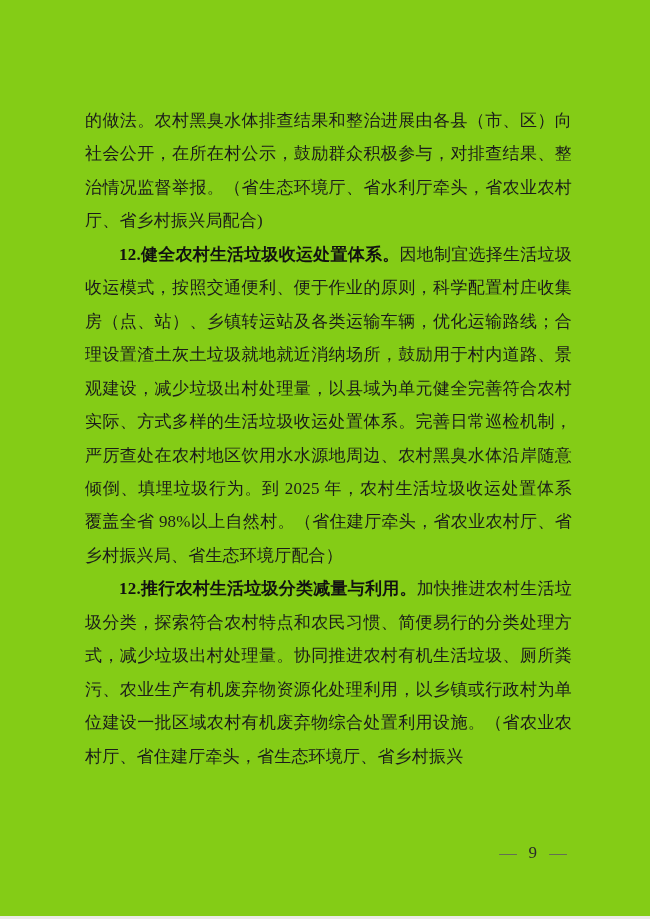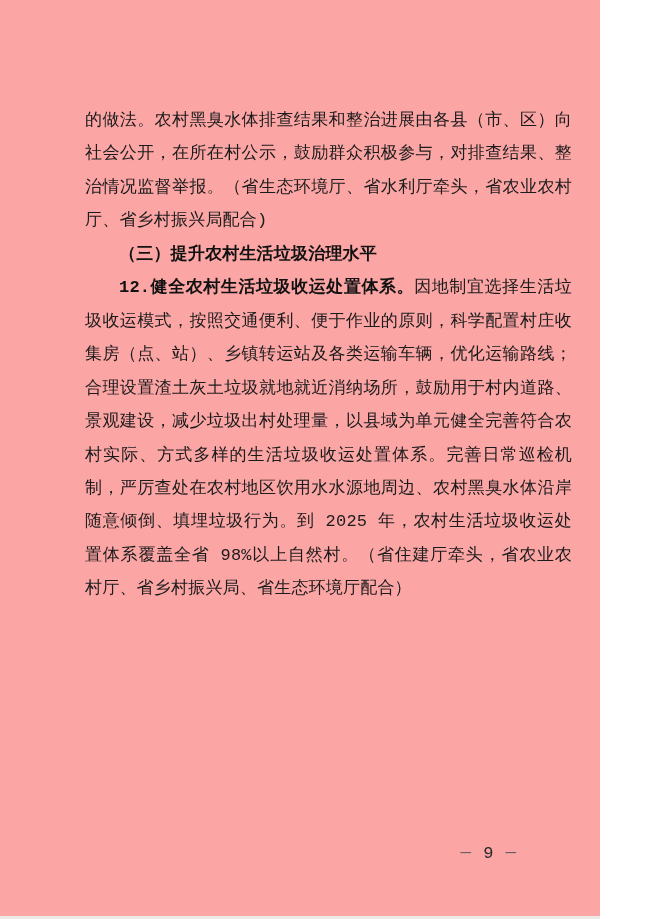--- a/index.html
+++ b/index.html
@@ -2,25 +2,25 @@
 <html lang="zh"><head>
 <meta charset="utf-8">
 <style>
   html, body {
     margin: 0;
     padding: 0;
     background: #ffffff;
   }
   .page {
     position: relative;
-    width: 600px;
+    width: 650px;
     height: 919px;
-    background: #fca5a5;
+    background: #84cc16;
     overflow: hidden;
-    font-family: Liberation Mono, monospace;
+    font-family: Liberation Serif, serif;
   }
   .doc-body {
     position: absolute;
     left: 85px;
     top: 104px;
     width: 487px;
     font-size: 17px;
     line-height: 33.45px;
     color: #1b1b1b;
     text-align: justify;
@@ -69,22 +69,22 @@
     background: #eceae7;
   }
 </style>
 </head>
 <body>
 
 <div class="page">
 
   <div class="doc-body" id="doc-body">
       <p class="no-indent"><span class="run-normal">的做法。农村黑臭水体排查结果和整治进展由各县（市、区）向社会公开，在所在村公示，鼓励群众积极参与，对排查结果、整治情况监督举报。（省生态环境厅、省水利厅牵头，省农业农村厅、省乡村振兴局配合)</span></p>
-      <p class=""><span class="run-bold">（三）提升农村生活垃圾治理水平</span></p>
       <p class=""><span class="run-bold">12.健全农村生活垃圾收运处置体系。</span><span class="run-normal">因地制宜选择生活垃圾收运模式，按照交通便利、便于作业的原则，科学配置村庄收集房（点、站）、乡镇转运站及各类运输车辆，优化运输路线；合理设置渣土灰土垃圾就地就近消纳场所，鼓励用于村内道路、景观建设，减少垃圾出村处理量，以县域为单元健全完善符合农村实际、方式多样的生活垃圾收运处置体系。完善日常巡检机制，严厉查处在农村地区饮用水水源地周边、农村黑臭水体沿岸随意倾倒、填埋垃圾行为。到 2025 年，农村生活垃圾收运处置体系覆盖全省 98%以上自然村。（省住建厅牵头，省农业农村厅、省乡村振兴局、省生态环境厅配合）</span></p>
+      <p class=""><span class="run-bold">12.推行农村生活垃圾分类减量与利用。</span><span class="run-normal">加快推进农村生活垃圾分类，探索符合农村特点和农民习惯、简便易行的分类处理方式，减少垃圾出村处理量。协同推进农村有机生活垃圾、厕所粪污、农业生产有机废弃物资源化处理利用，以乡镇或行政村为单位建设一批区域农村有机废弃物综合处置利用设施。（省农业农村厅、省住建厅牵头，省生态环境厅、省乡村振兴</span></p>
     </div>
 
   <div class="page-footer">
     <span class="footer-dash">—</span>
     <span class="footer-page-number">9</span>
     <span class="footer-dash">—</span>
   </div>
 
   <div class="page-bottom-edge"></div>
 

